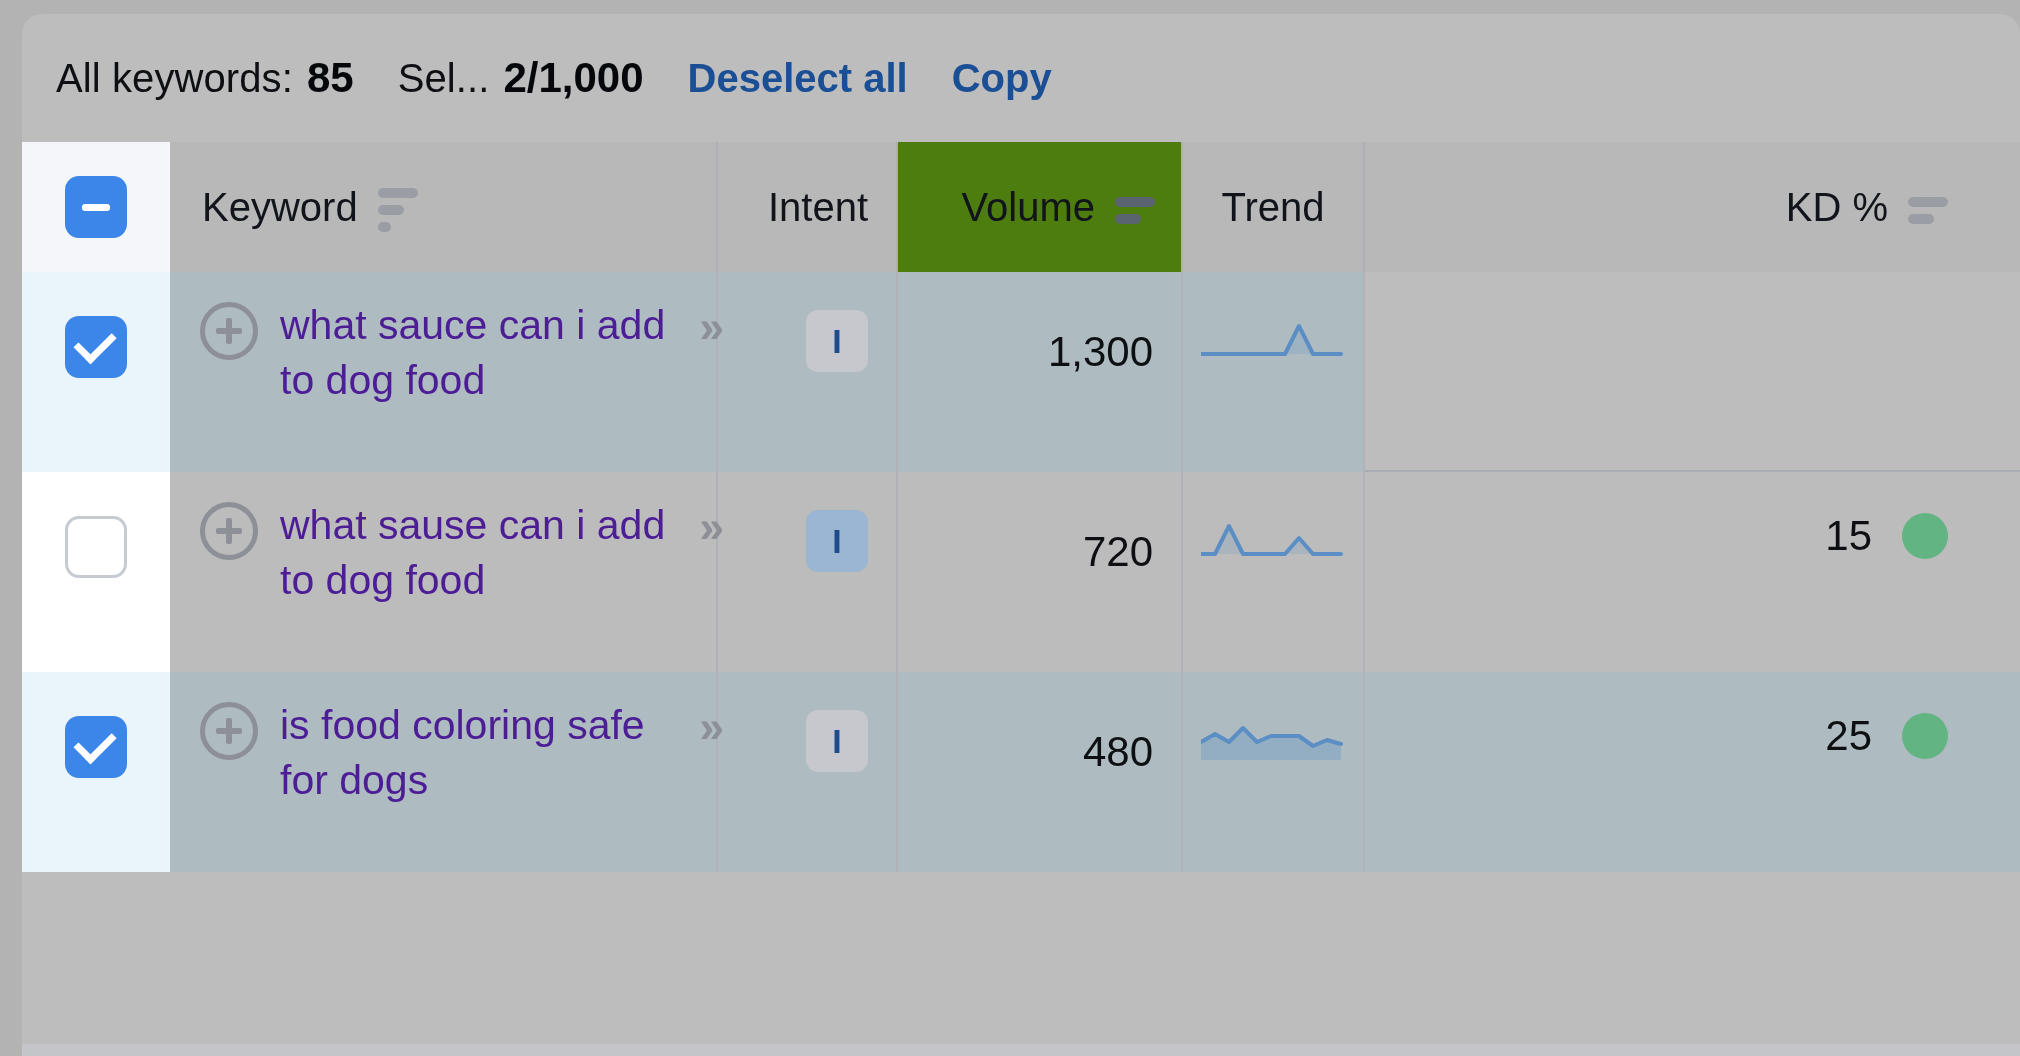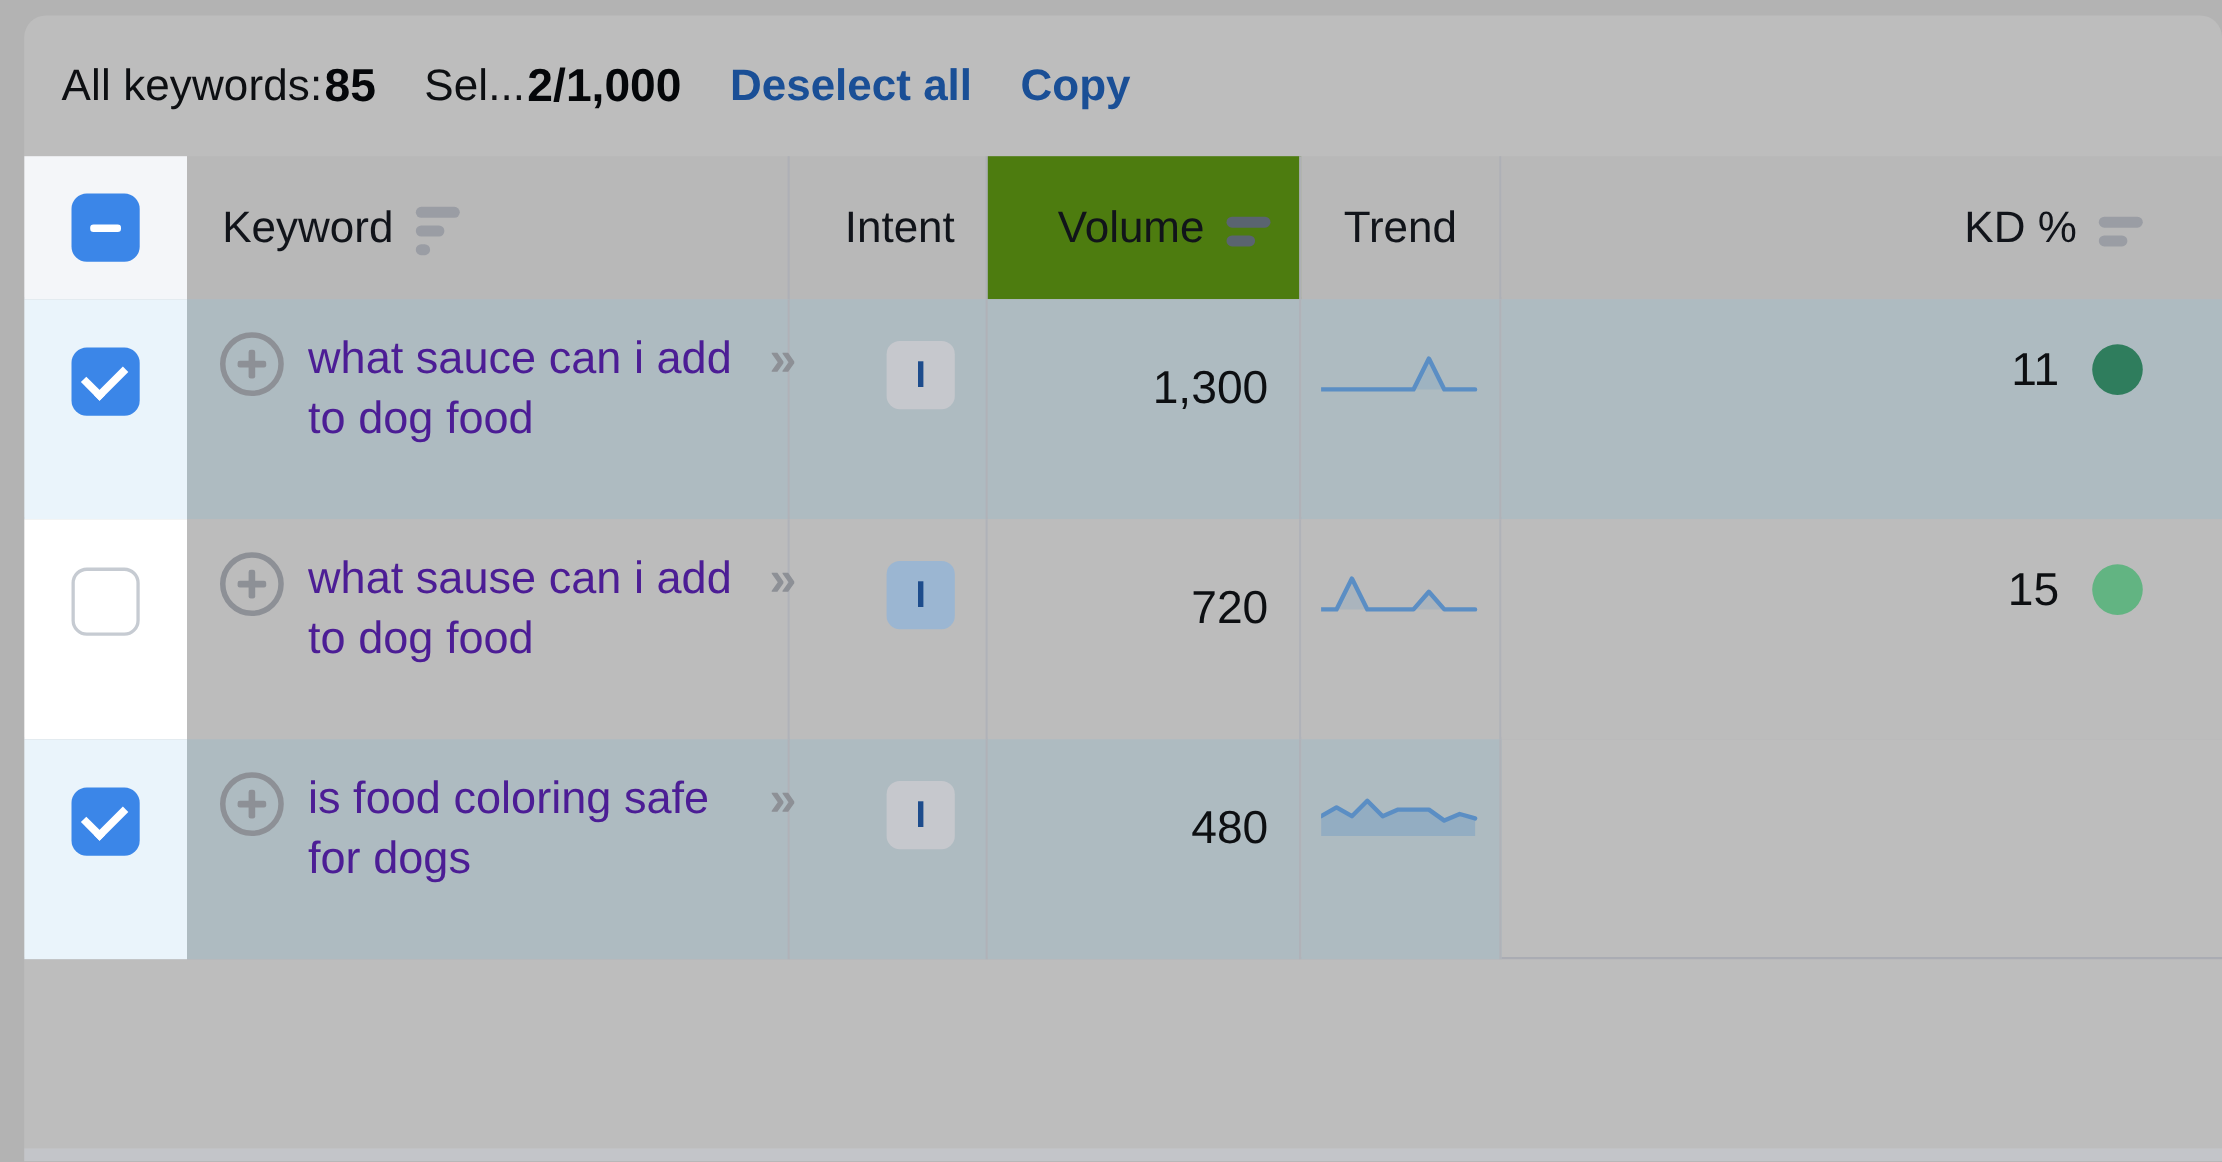--- a/index.html
+++ b/index.html
@@ -47,21 +47,21 @@
   }
   .tb-text {
     font-size: 40px;
     color: #0d0f12;
     letter-spacing: 0.1px;
   }
   .tb-strong {
     font-size: 42px;
     font-weight: bold;
     color: #05070a;
-    margin-left: 2px;
+    margin-left: 14px;
   }
   .tb-gap { width: 44px; display:inline-block; }
   .tb-link {
     font-size: 40px;
     color: #1a4f96;
     font-weight: 600;
     cursor: pointer;
   }
 
   
@@ -339,26 +339,20 @@
       <span class="vol-val">1,300</span>
     </div>
 
     <div class="cell c-trend">
       <svg class="spark" width="144" height="40" viewBox="0 0 144 40">
         <polygon points="0,34 14,34 28,34 42,34 56,34 70,34 84,34 98,6 112,34 126,34 140,34 140,34 0,34" fill="#5b8ec4" opacity="0.18"></polygon>
         <polyline points="0,34 14,34 28,34 42,34 56,34 70,34 84,34 98,6 112,34 126,34 140,34" fill="none" stroke="#5b8ec4" stroke-width="4" stroke-linejoin="round" stroke-linecap="round"></polyline>
       </svg>
     </div>
 
-    <div class="cell c-kd">
-      <div class="kd-wrap">
-        <span class="kd-val">11</span>
-        <span class="kd-dot" style="background:#2f7d5d"></span>
-      </div>
-    </div>
           </div>
           <div class="row drow plain">
     <div class="cell c-check">
       <div class="cbox off">
         
       </div>
     </div>
 
     <div class="cell c-kw">
       <div class="kw-wrap">
@@ -413,19 +407,25 @@
       <span class="vol-val">480</span>
     </div>
 
     <div class="cell c-trend">
       <svg class="spark" width="144" height="40" viewBox="0 0 144 40">
         <polygon points="0,22 14,14 28,22 42,8 56,22 70,16 84,16 98,16 112,26 126,20 140,24 140,40 0,40" fill="#5b8ec4" opacity="0.32"></polygon>
         <polyline points="0,22 14,14 28,22 42,8 56,22 70,16 84,16 98,16 112,26 126,20 140,24" fill="none" stroke="#5b8ec4" stroke-width="4" stroke-linejoin="round" stroke-linecap="round"></polyline>
       </svg>
     </div>
 
+    <div class="cell c-kd">
+      <div class="kd-wrap">
+        <span class="kd-val">25</span>
+        <span class="kd-dot" style="background:#62b482"></span>
+      </div>
+    </div>
           </div>
         </div>
     </div>
 
     <div class="bottom-strip"></div>
   </div>
 </div>
 
 </body></html>

